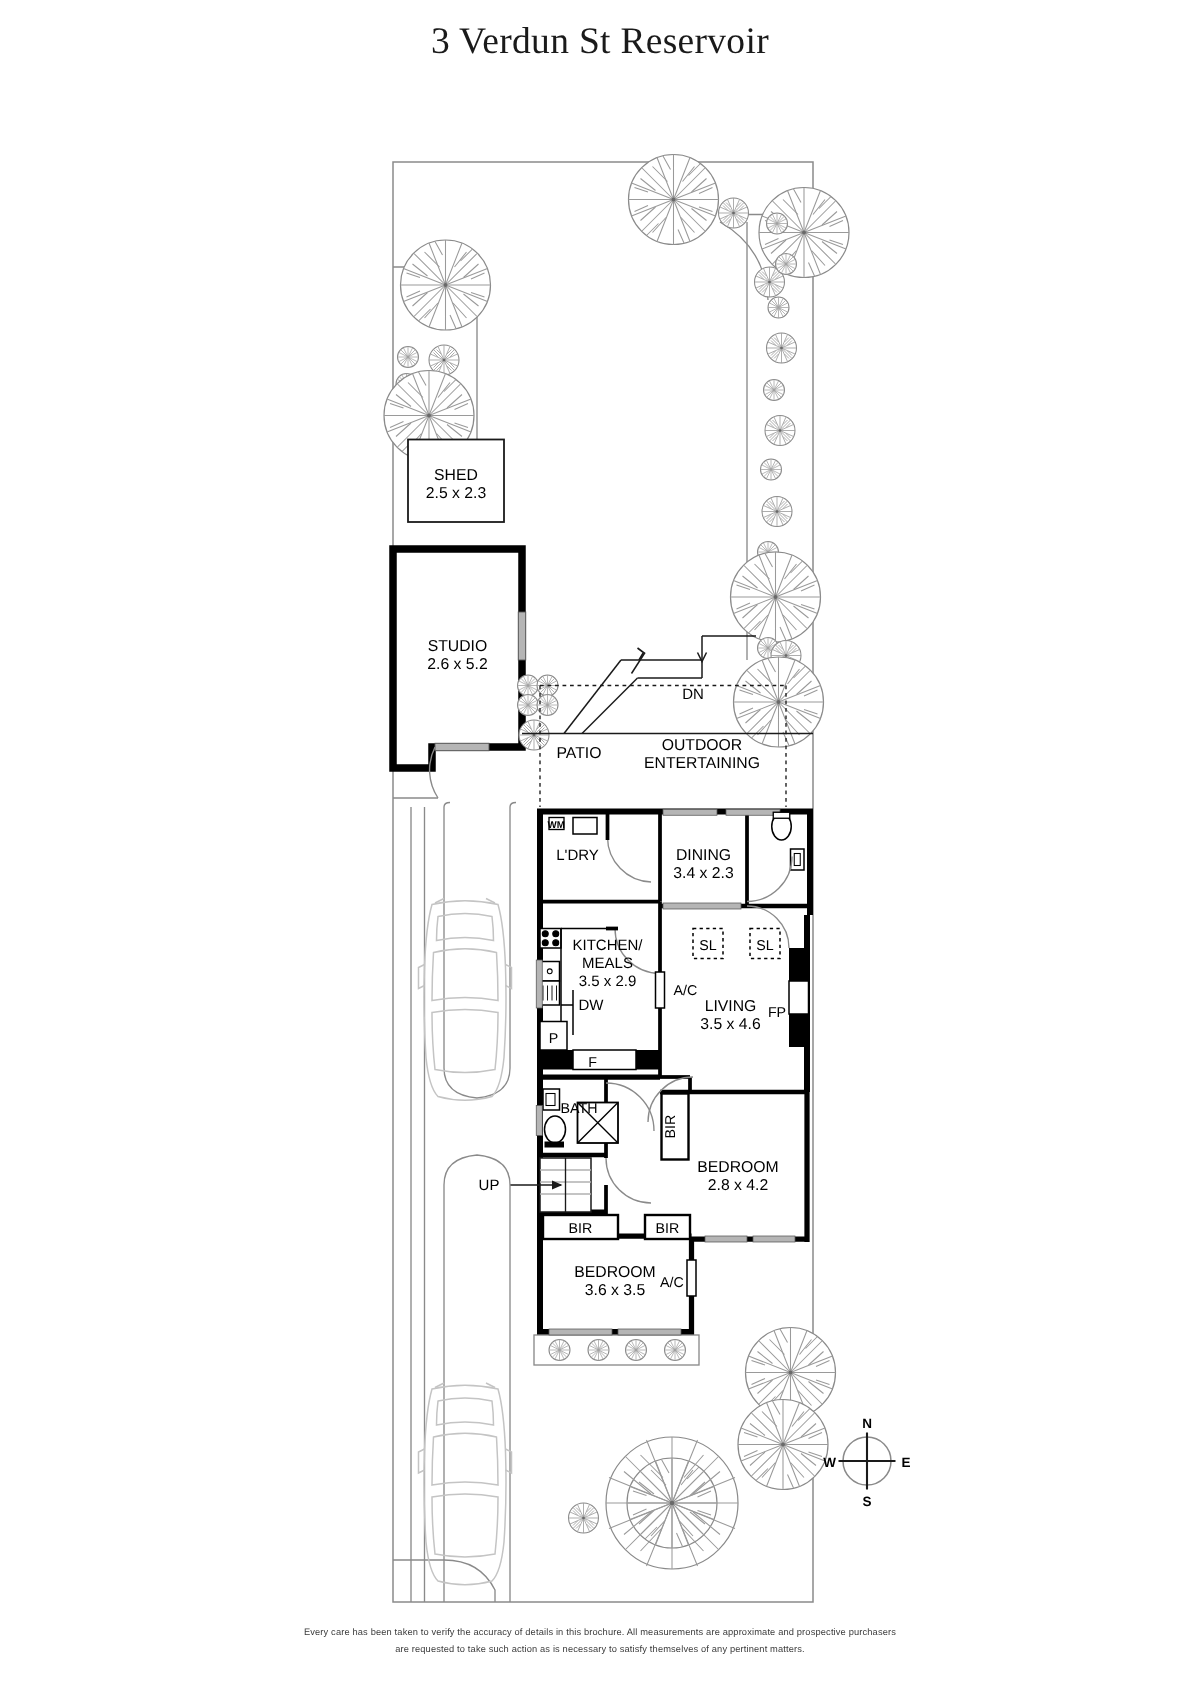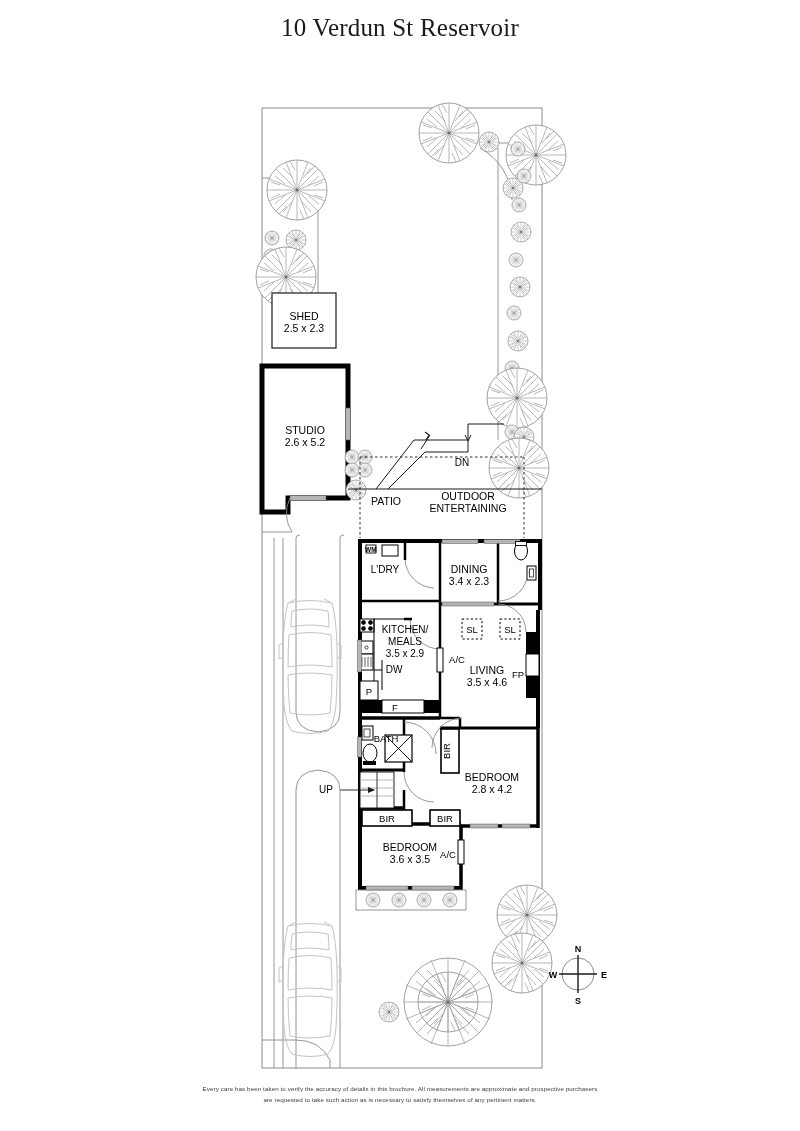--- a/index.html
+++ b/index.html
@@ -35,21 +35,21 @@
     letter-spacing: 0.1px;
   }
   #footer1 { top: 1085px; }
   #footer2 { top: 1096px; }
 </style>
 </head>
 <body>
 
 <div id="page">
 
-  <div id="title">10 Verdun  St Reservoir</div>
+  <div id="title">3 Verdun  St Reservoir</div>
 
   <svg id="plan-svg" width="800" height="1131" viewBox="0 0 800 1131">
 
     <defs>
 
       <g id="tree-sym">
         <circle cx="0" cy="0" r="30" fill="#ffffff" stroke="#8a8a8a" stroke-width="0.8"></circle>
         <g stroke="#9a9a9a" stroke-width="0.7" fill="none">
           <path d="M0,0 L0,-30 M0,0 L21,-21 M0,0 L30,0 M0,0 L21,21 M0,0 L0,30 M0,0 L-21,21 M0,0 L-30,0 M0,0 L-21,-21"></path>
           <path d="M0,0 L11,-28 M0,0 L28,-11 M0,0 L28,11 M0,0 L11,28 M0,0 L-11,28 M0,0 L-28,11 M0,0 L-28,-11 M0,0 L-11,-28"></path>

